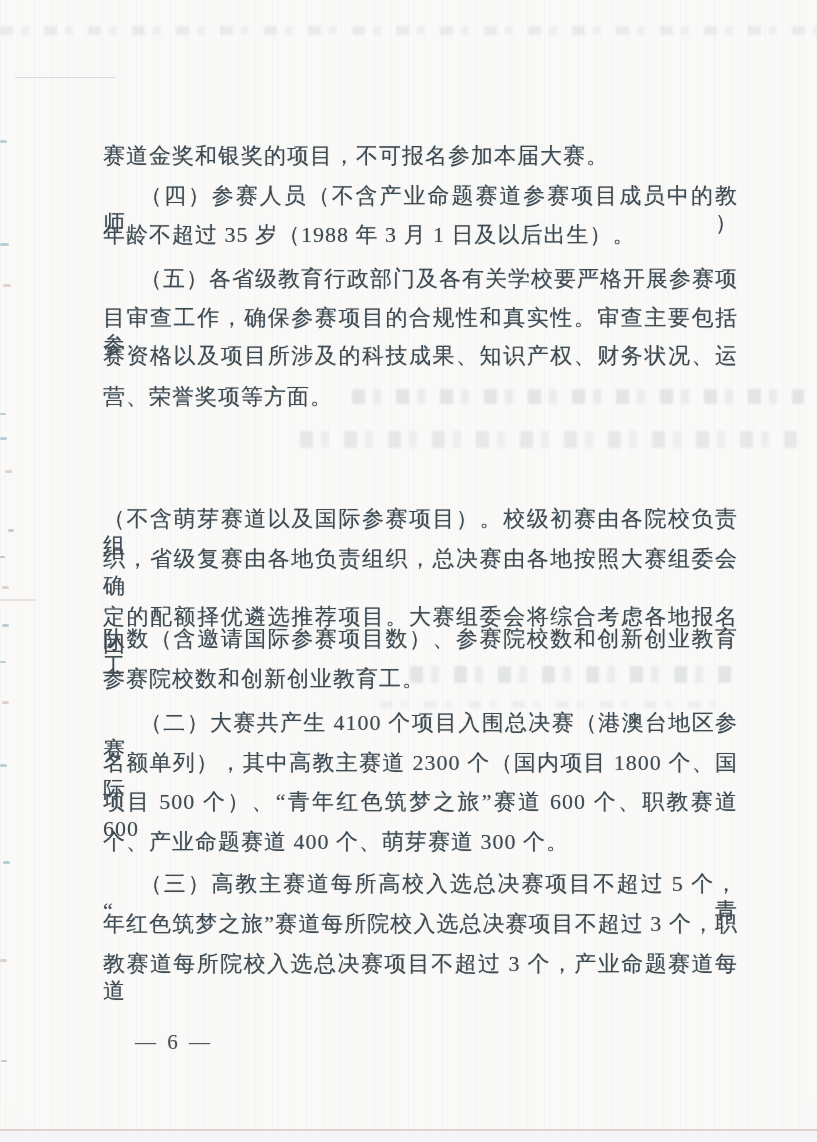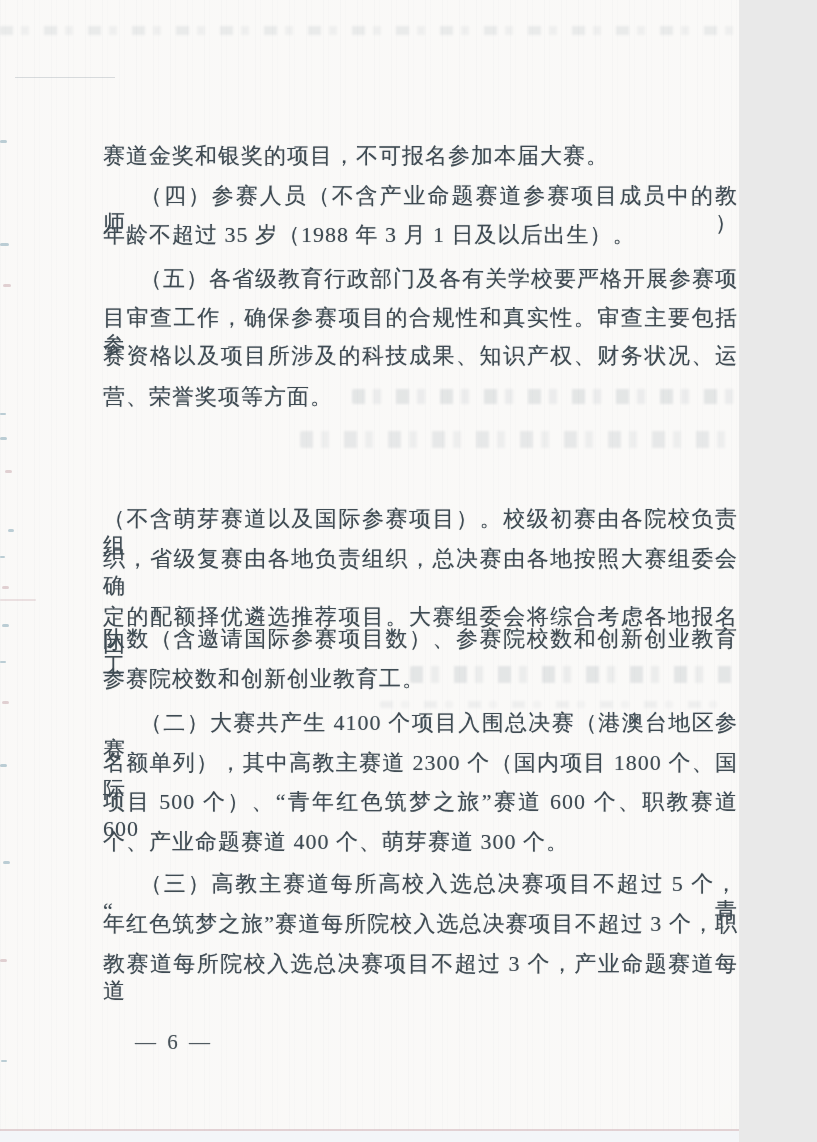--- a/index.html
+++ b/index.html
@@ -3,21 +3,21 @@
 <meta charset="utf-8">
 <style>
   html,body{margin:0;padding:0;}
   body{
     width:817px;height:1142px;
     background:#e9e9e9;
     font-family:"Liberation Serif","DejaVu Serif",serif;
   }
   .page{
     position:relative;
-    width:739px;height:1142px;
+    width:817px;height:1142px;
     background:var(--paper,#f8f7f5);
     overflow:hidden;
     color:var(--ink,#3f4b53);
   }
   
   .texture{
     position:absolute;inset:0;
     background:
       repeating-linear-gradient(90deg,
         rgba(90,105,125,0.028) 0 1px, rgba(0,0,0,0) 1px 5px,

